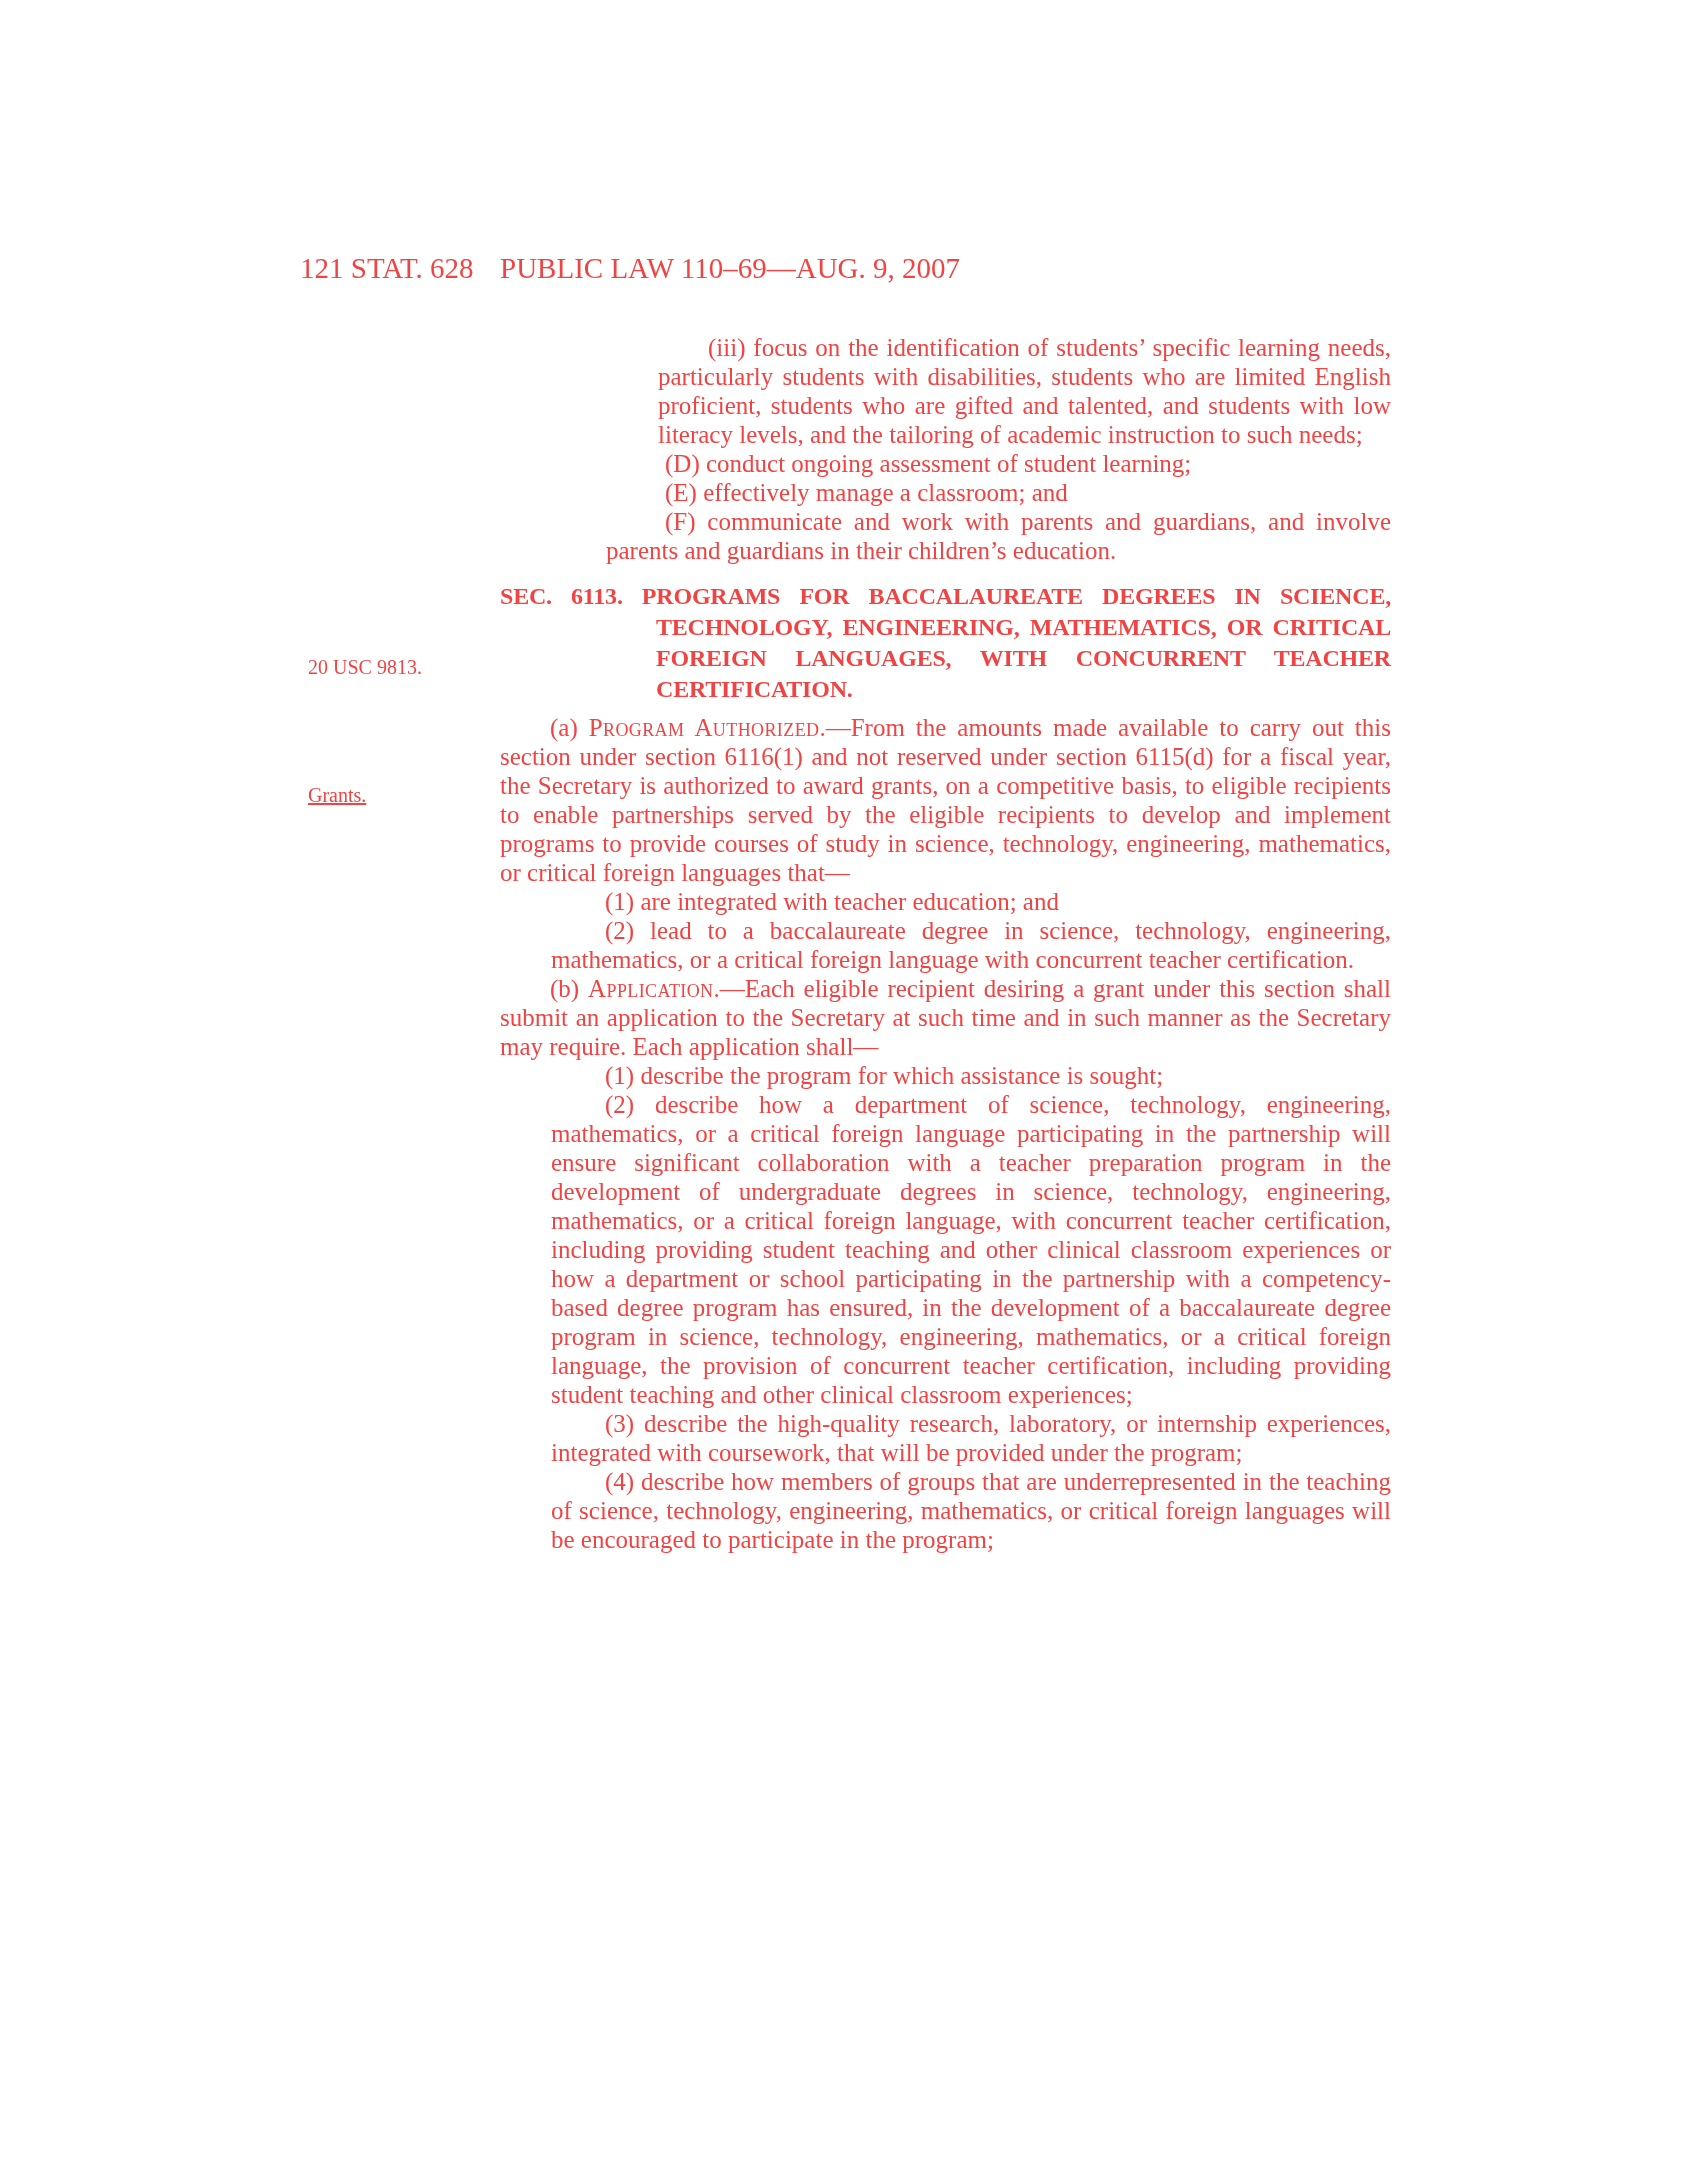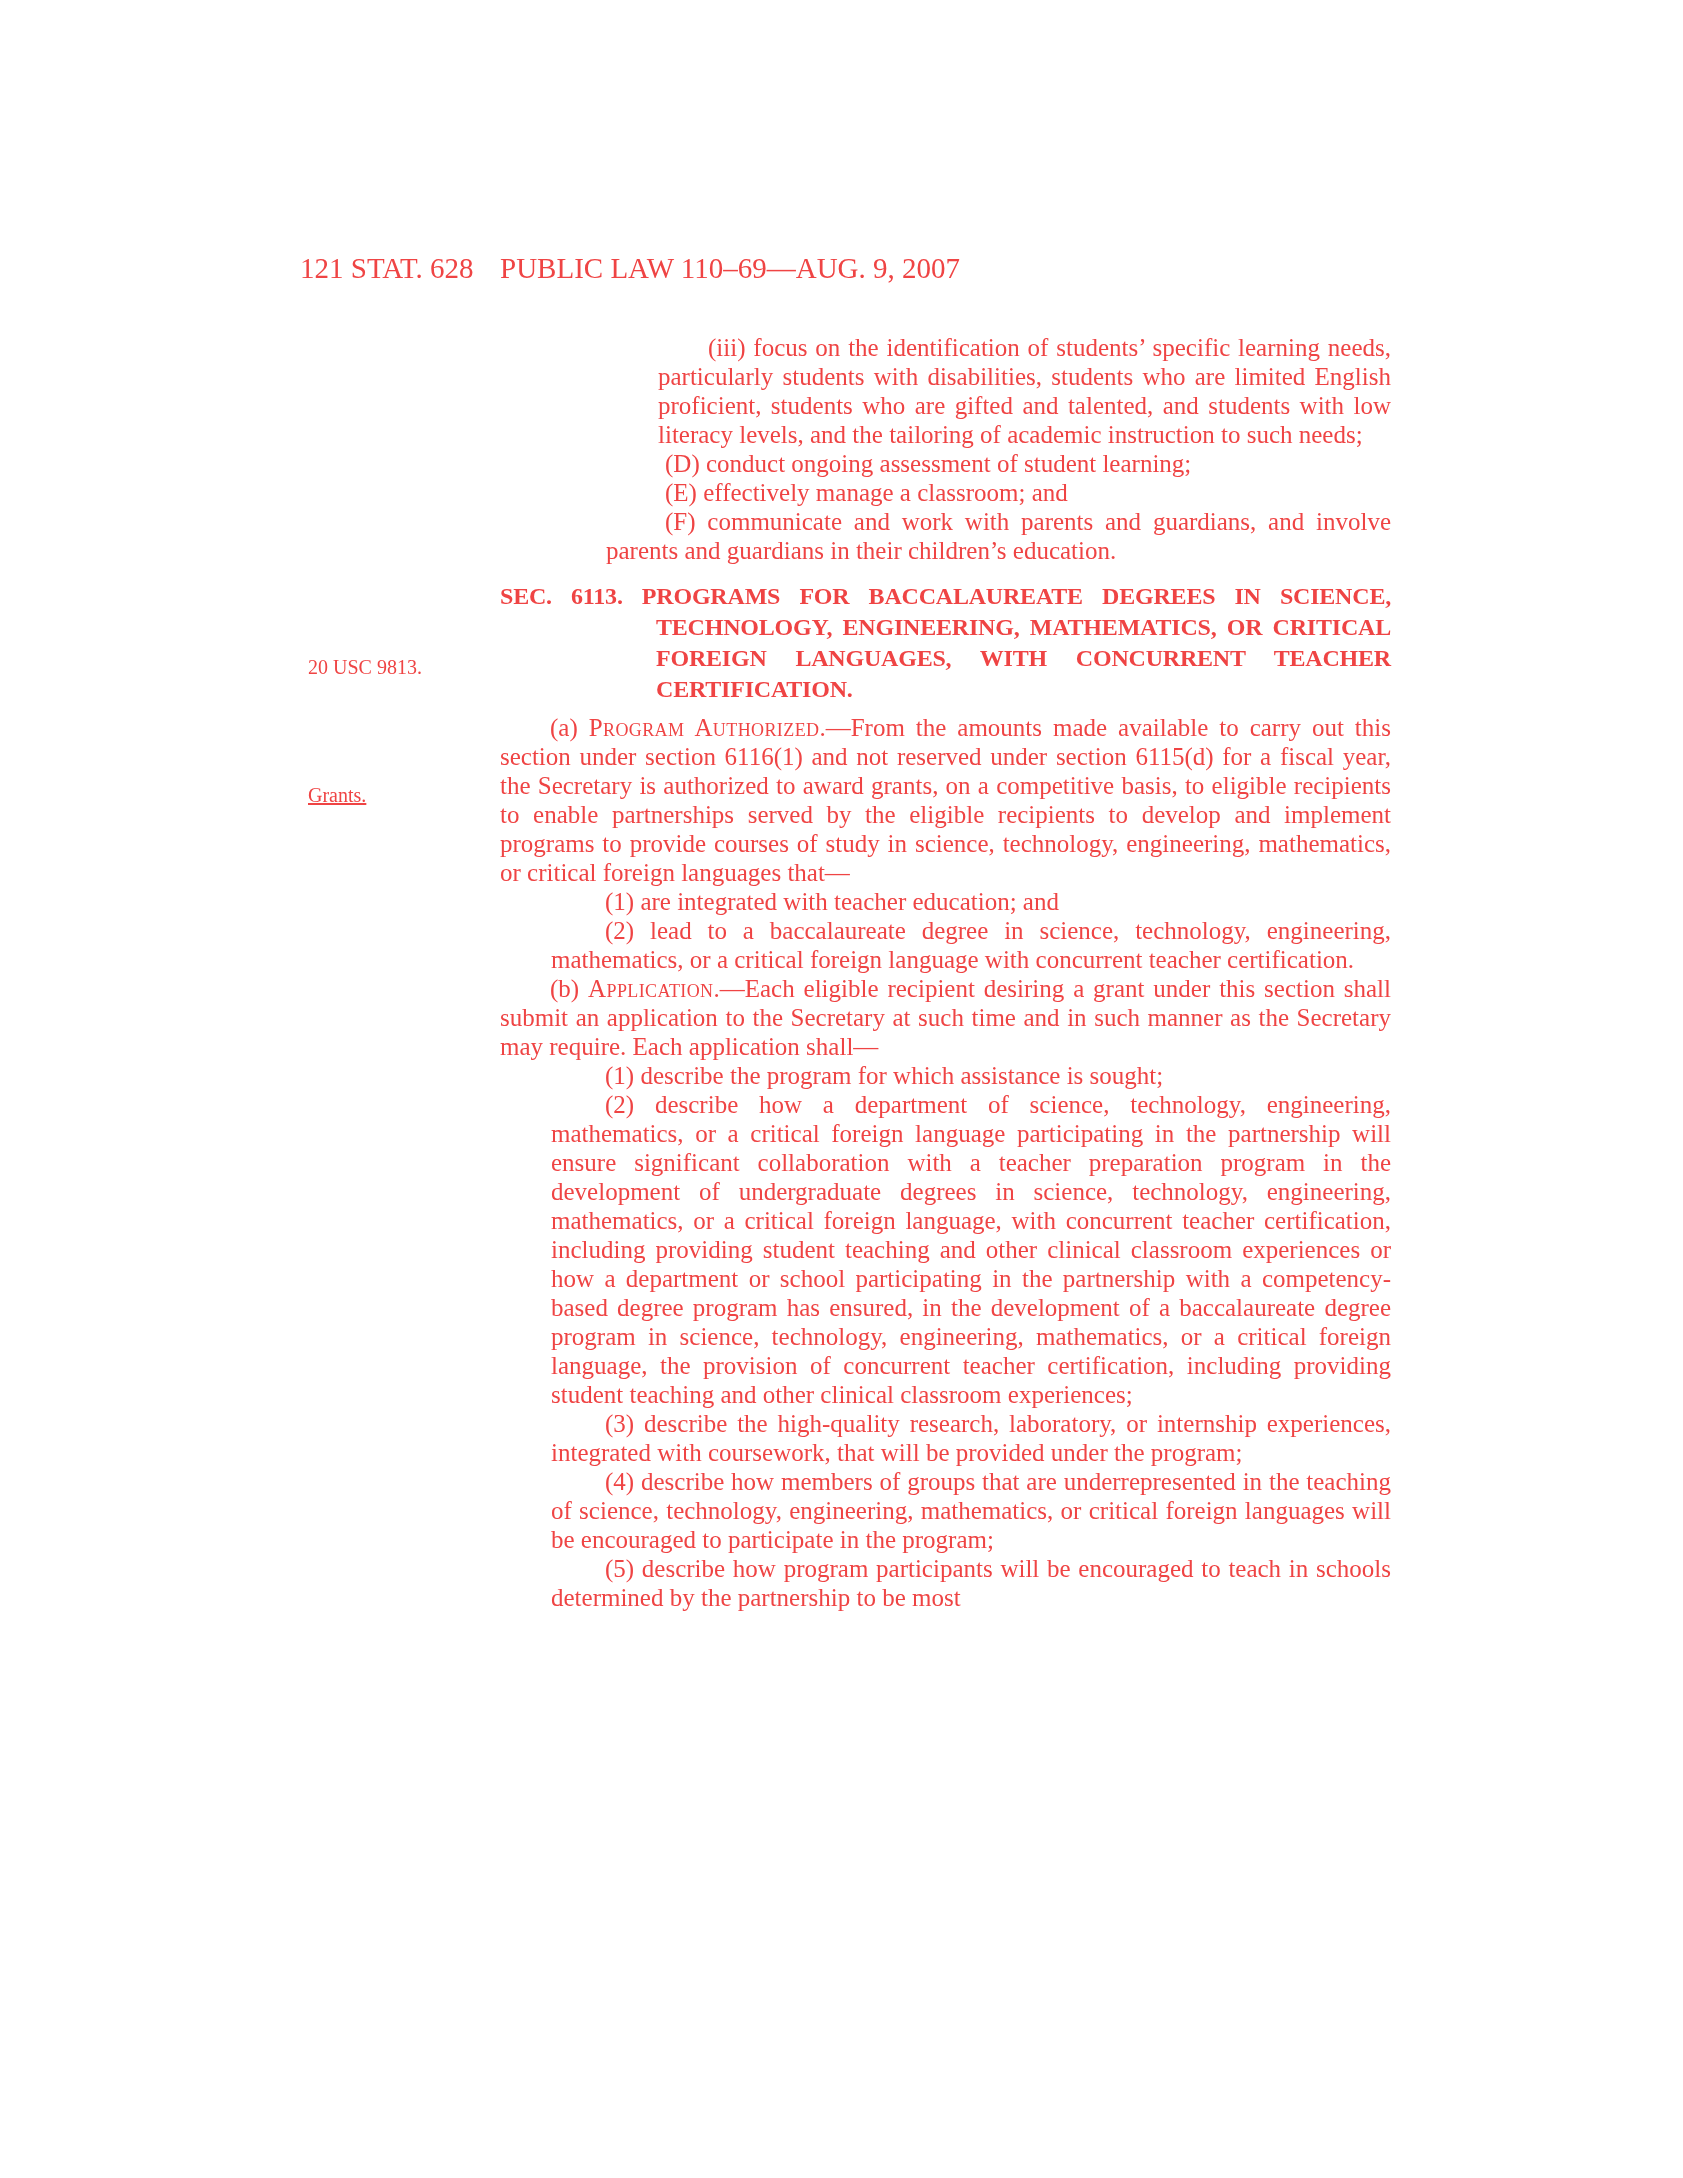--- a/index.html
+++ b/index.html
@@ -104,17 +104,16 @@
 
     <p class="item">(1) are integrated with teacher education; and</p>
     <p class="item">(2) lead to a baccalaureate degree in science, technology, engineering, mathematics, or a critical foreign language with concurrent teacher certification.</p>
 
     <p class="subsec"><span>(b) </span><span class="sc">Application</span><span>.—Each eligible recipient desiring a grant under this section shall submit an application to the Secretary at such time and in such manner as the Secretary may require. Each application shall—</span></p>
 
     <p class="item">(1) describe the program for which assistance is sought;</p>
     <p class="item">(2) describe how a department of science, technology, engineering, mathematics, or a critical foreign language participating in the partnership will ensure significant collaboration with a teacher preparation program in the development of undergraduate degrees in science, technology, engineering, mathematics, or a critical foreign language, with concurrent teacher certification, including providing student teaching and other clinical classroom experiences or how a department or school participating in the partnership with a competency-based degree program has ensured, in the development of a baccalaureate degree program in science, technology, engineering, mathematics, or a critical foreign language, the provision of concurrent teacher certification, including providing student teaching and other clinical classroom experiences;</p>
     <p class="item">(3) describe the high-quality research, laboratory, or internship experiences, integrated with coursework, that will be provided under the program;</p>
     <p class="item">(4) describe how members of groups that are underrepresented in the teaching of science, technology, engineering, mathematics, or critical foreign languages will be encouraged to participate in the program;</p>
-    <p class="item">(5) describe how program participants will be encouraged to teach in schools determined by the partnership to be most</p>
 
   </main>
 </div>
 
 
 </body></html>

